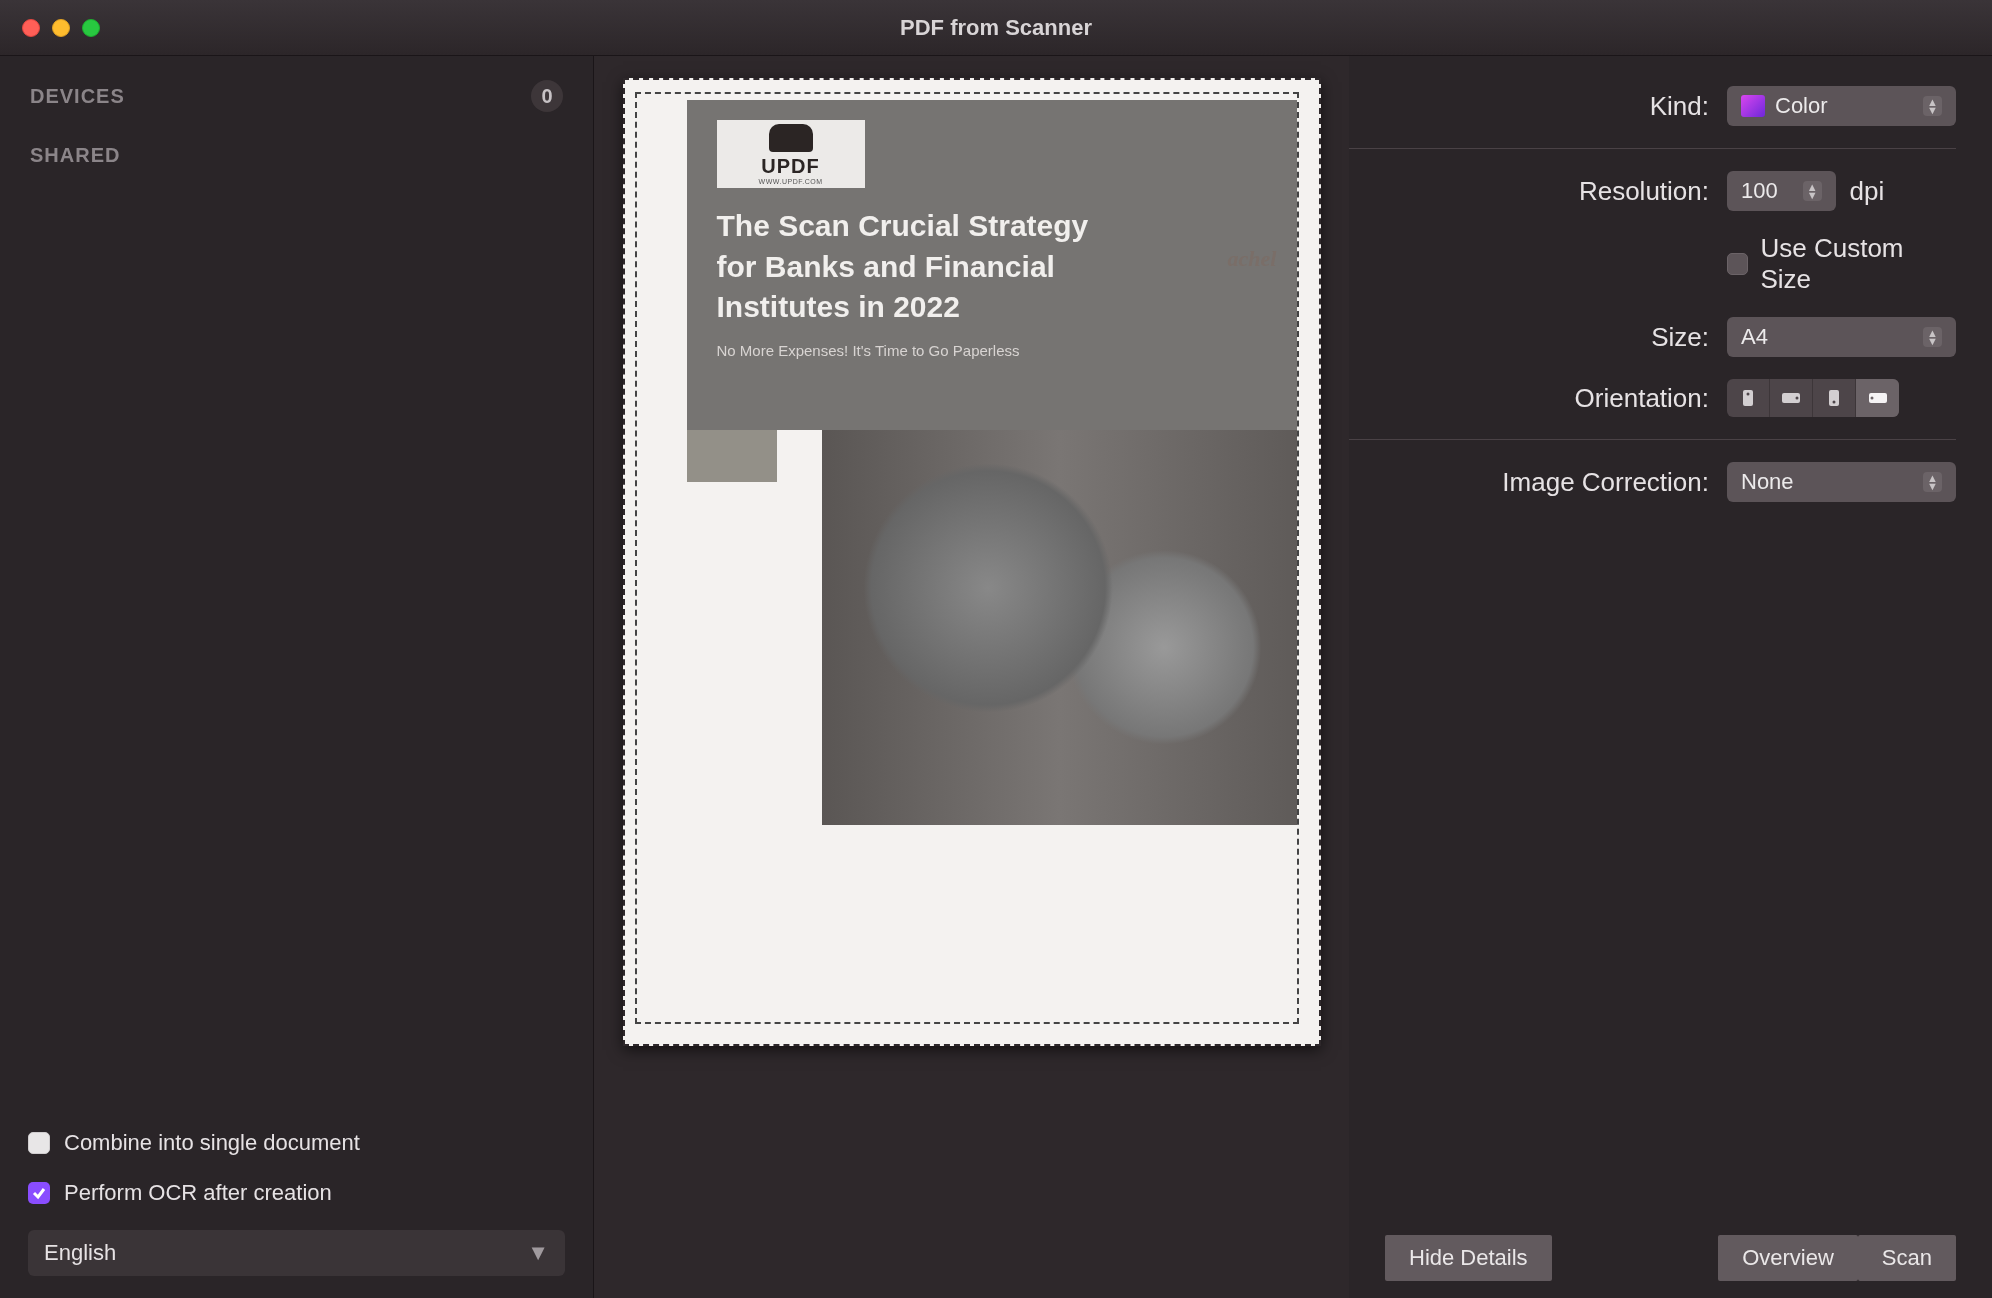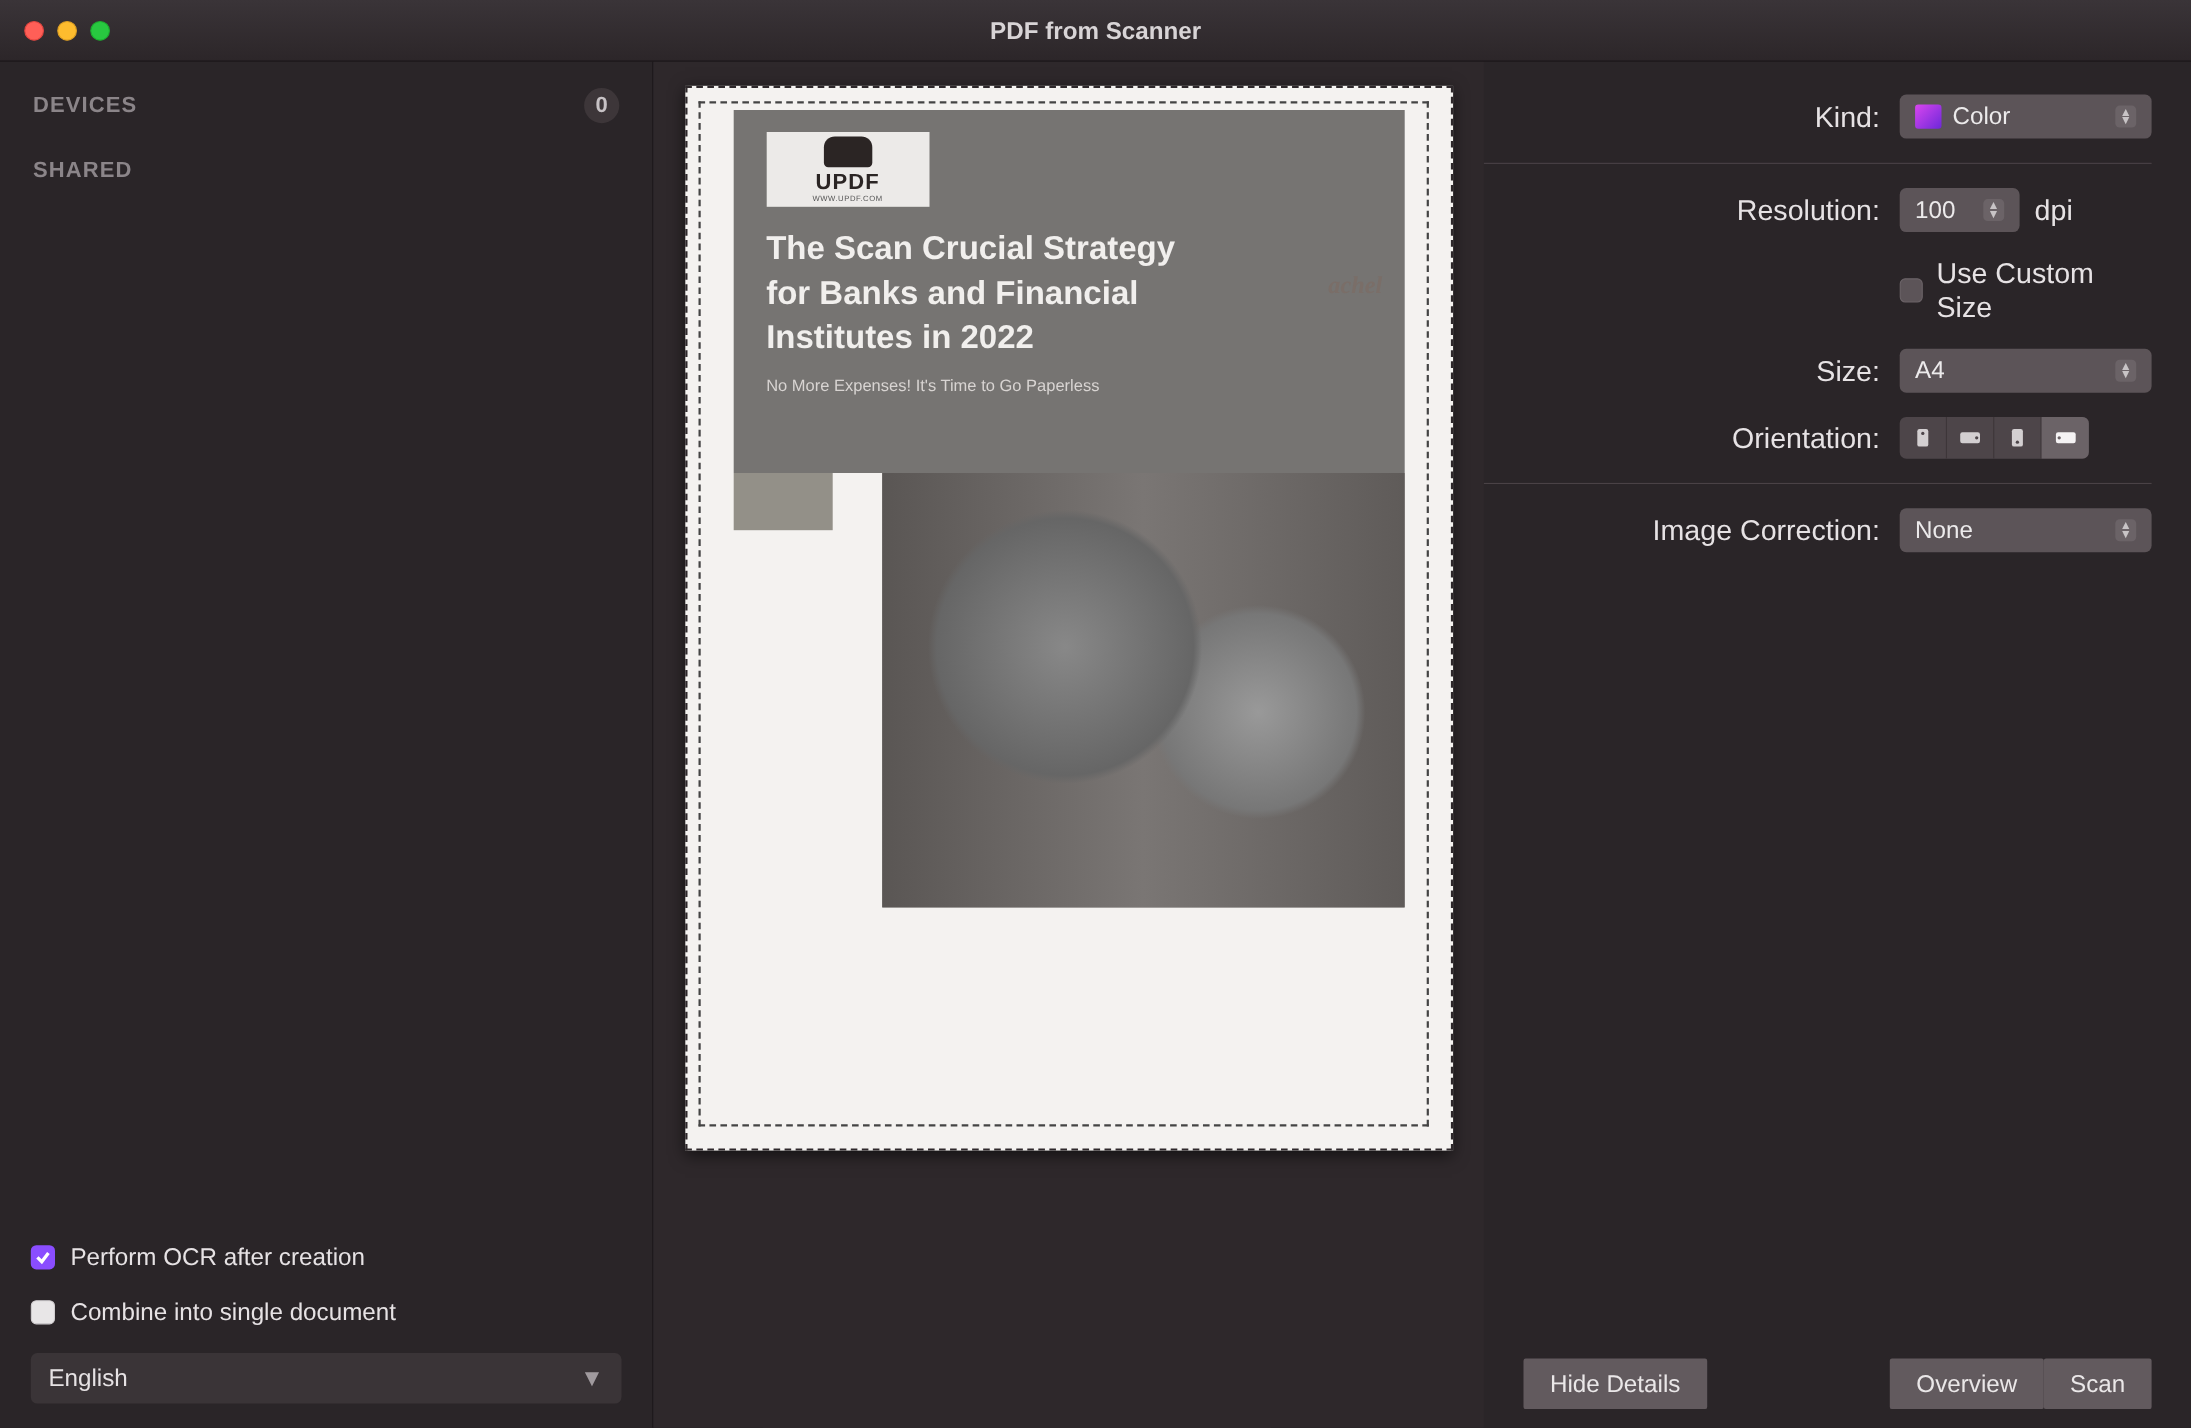--- a/index.html
+++ b/index.html
@@ -183,21 +183,21 @@
 .sel-box {
   position: absolute;
   left: 10px;
   top: 12px;
   right: 20px;
   bottom: 20px;
   border: 2px dashed #444;
 }
 .doc-inner {
   position: absolute;
-  left: 42px;
+  left: 62px;
   top: 20px;
   width: 610px;
 }
 .doc-hero {
   background: #767472;
   height: 330px;
   padding: 20px 30px;
 }
 .logo-badge {
   background: #eceae8;
@@ -406,30 +406,30 @@
         <span class="section-title">DEVICES</span>
         <span class="badge">0</span>
       </div>
       <div class="section-header" style="margin-top:20px;">
         <span class="section-title">SHARED</span>
       </div>
     </div>
 
     <div class="sidebar-bottom">
       <div class="checkbox-row">
+        <span class="checkbox unchecked"></span>
+        <span class="checkbox-label">Combine into single document</span>
+      </div>
+      <div class="checkbox-row">
         <span class="checkbox checked">
           <svg width="14" height="14" viewBox="0 0 14 14">
               <path d="M2 7 L6 11 L12 3"></path>
             </svg>
         </span>
         <span class="checkbox-label">Perform OCR after creation</span>
-      </div>
-      <div class="checkbox-row">
-        <span class="checkbox unchecked"></span>
-        <span class="checkbox-label">Combine into single document</span>
       </div>
       <div class="lang-select">
         <span>English</span>
         <span class="lang-arrow">▼</span>
       </div>
     </div>
   </div>
 
   <div class="preview-pane">
     <div class="scan-preview">

